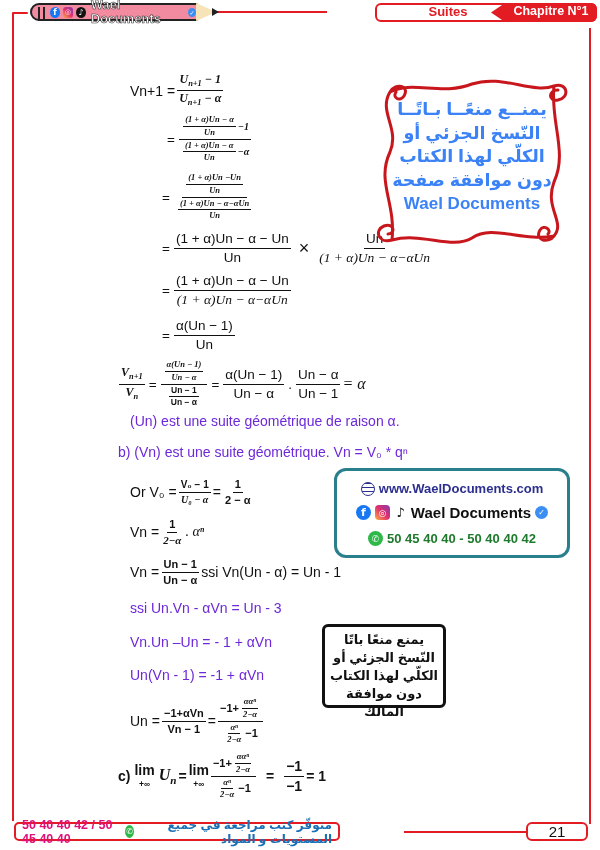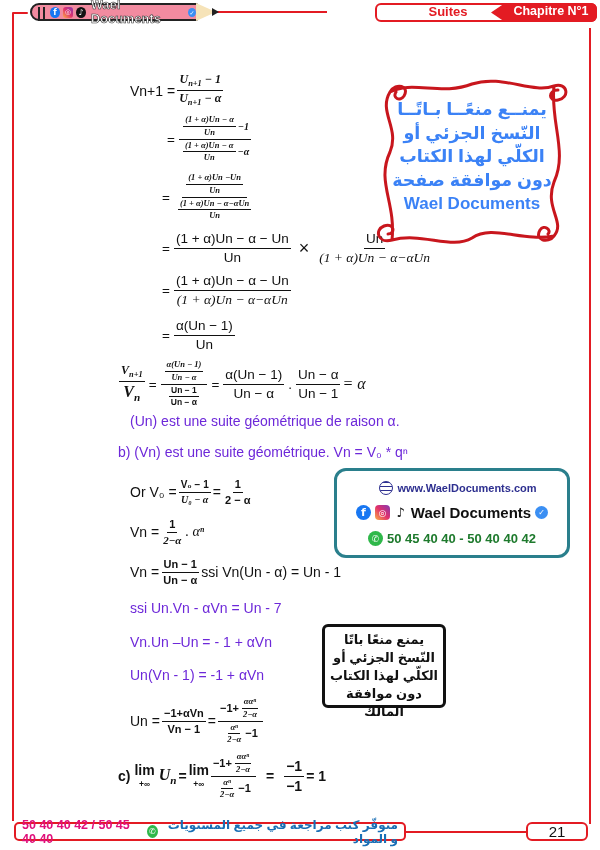--- a/index.html
+++ b/index.html
@@ -46,36 +46,36 @@
 
   
   .notice { position: absolute; left: 372px; top: 72px; width: 200px; height: 180px; }
   .notice svg { position: absolute; left: 0; top: 0; }
   .notice-text { position: absolute; left: 14px; top: 26px; width: 172px; text-align: center; color: #3b82f6; font-weight: bold; font-size: 17.5px; line-height: 23.5px; direction: rtl; }
   .notice-text .en { direction: ltr; font-size: 17px; }
 
   
   .card { position: absolute; left: 334px; top: 468px; width: 236px; height: 90px; border: 3px solid #2a7f8c; border-radius: 12px; background: #fff; }
   .card-row { position: absolute; left: 0; width: 100%; display: flex; align-items: center; justify-content: center; gap: 4px; font-weight: bold; }
-  .card-row1 { top: 10px; color: #2d2f8f; font-size: 11px; margin-left: 6px; }
+  .card-row1 { top: 10px; color: #2d2f8f; font-size: 13px; }
   .card-row2 { top: 33px; color: #111; font-size: 15px; }
   .card-row3 { top: 60px; color: #1e7a2d; font-size: 13px; }
   .globe { width: 14px; height: 14px; border-radius: 50%; border: 1.5px solid #2d2f8f; background: repeating-linear-gradient(0deg, transparent 0 3px, #2d2f8f 3px 4px); }
   .phone { width: 15px; height: 15px; border-radius: 50%; background: #2fb84a; color: #fff; font-size: 9px; display:inline-flex; align-items:center; justify-content:center; font-family:"DejaVu Sans",sans-serif;}
   .card .ico-fb { width: 15px; height: 15px; font-size: 11px; }
   .card .ico-ig { width: 15px; height: 15px; font-size: 9px; border-radius: 4px; }
   .card .ico-tt { width: 13px; height: 15px; background: transparent; color: #111; font-size: 13px; }
   .card .ico-check { width: 13px; height: 13px; font-size: 8px; }
 
   
   .bnotice { position: absolute; left: 322px; top: 624px; width: 124px; height: 84px; border: 3px solid #111; border-radius: 6px; background: #fff; }
   .bnotice-text { position: absolute; left: 0; top: 4px; width: 100%; text-align: center; direction: rtl; font-weight: bold; font-size: 13px; line-height: 18px; color: #111; }
 
   
-  .footer-box { position: absolute; left: 14px; top: 822px; width: 392px; height: 19px; border: 2px solid #e31b23; border-radius: 5px; background: #fff; display: flex; align-items: center; padding: 0 6px; gap: 4px; }
+  .footer-box { position: absolute; left: 14px; top: 822px; width: 326px; height: 19px; border: 2px solid #e31b23; border-radius: 5px; background: #fff; display: flex; align-items: center; padding: 0 6px; gap: 4px; }
   .footer-phones { color: #e0107b; font-weight: bold; font-size: 12.5px; }
   .footer-ar { color: #1a6fb5; font-weight: bold; font-size: 12px; direction: rtl; }
   .footer-wa { width: 13px; height: 13px; border-radius: 50%; background: #2fb84a; color:#fff; font-size:8px; display:inline-flex; align-items:center; justify-content:center; font-family:"DejaVu Sans",sans-serif;}
   .pagenum { position: absolute; left: 526px; top: 822px; width: 62px; height: 19px; border: 2px solid #e31b23; border-radius: 6px; background: #fff; text-align: center; font-size: 15px; line-height: 15px; color: #111; }
 </style>
 </head>
 <body>
 
 <div class="frame-left"></div>
 <div class="frame-top-left"></div>
@@ -169,21 +169,21 @@
   <span class="eq">=</span>
   <span class="frac">
       <span class="num">α(Un − 1)</span>
       <span class="den">Un</span>
     </span>
 </div>
 
 <div class="m" style="left:117px; top:360px;">
   <span class="frac">
       <span class="num it sm" style="font-size:12px;"><span>V</span><sub>n+1</sub></span>
-      <span class="den it sm" style="font-size:16px;"><span>V</span><sub>n</sub></span>
+      <span class="den it sm" style="font-size:12px;"><span>V</span><sub>n</sub></span>
     </span>
   <span class="eq">=</span>
   <span class="frac">
     <span class="num"><span class="frac">
           <span class="num it xs">α(Un − 1)</span>
           <span class="den it xs">Un − α</span>
         </span></span>
     <span class="den"><span class="frac">
           <span class="num xs">Un − 1</span>
           <span class="den xs">Un − α</span>
@@ -229,21 +229,21 @@
 
 <div class="m" style="left:130px; top:558px; font-size:14px;">
   <span>Vn =</span>
   <span class="frac sm" style="font-size:11px;">
       <span class="num">Un − 1</span>
       <span class="den">Un − α</span>
     </span>
   <span>ssi Vn(Un - α) = Un - 1</span>
 </div>
 
-<div class="txt" style="left:130px; top:600px;">ssi Un.Vn - αVn = Un - 7</div>
+<div class="txt" style="left:130px; top:600px;">ssi Un.Vn - αVn = Un - 3</div>
 <div class="txt" style="left:130px; top:634px;">Vn.Un –Un =  - 1 + αVn</div>
 <div class="txt" style="left:130px; top:667px;">Un(Vn - 1) = -1 + αVn</div>
 
 <div class="m" style="left:130px; top:697px; font-size:14px;">
   <span>Un =</span>
   <span class="frac sm" style="font-size:11px;">
       <span class="num">−1+αVn</span>
       <span class="den">Vn − 1</span>
     </span>
   <span>=</span>

